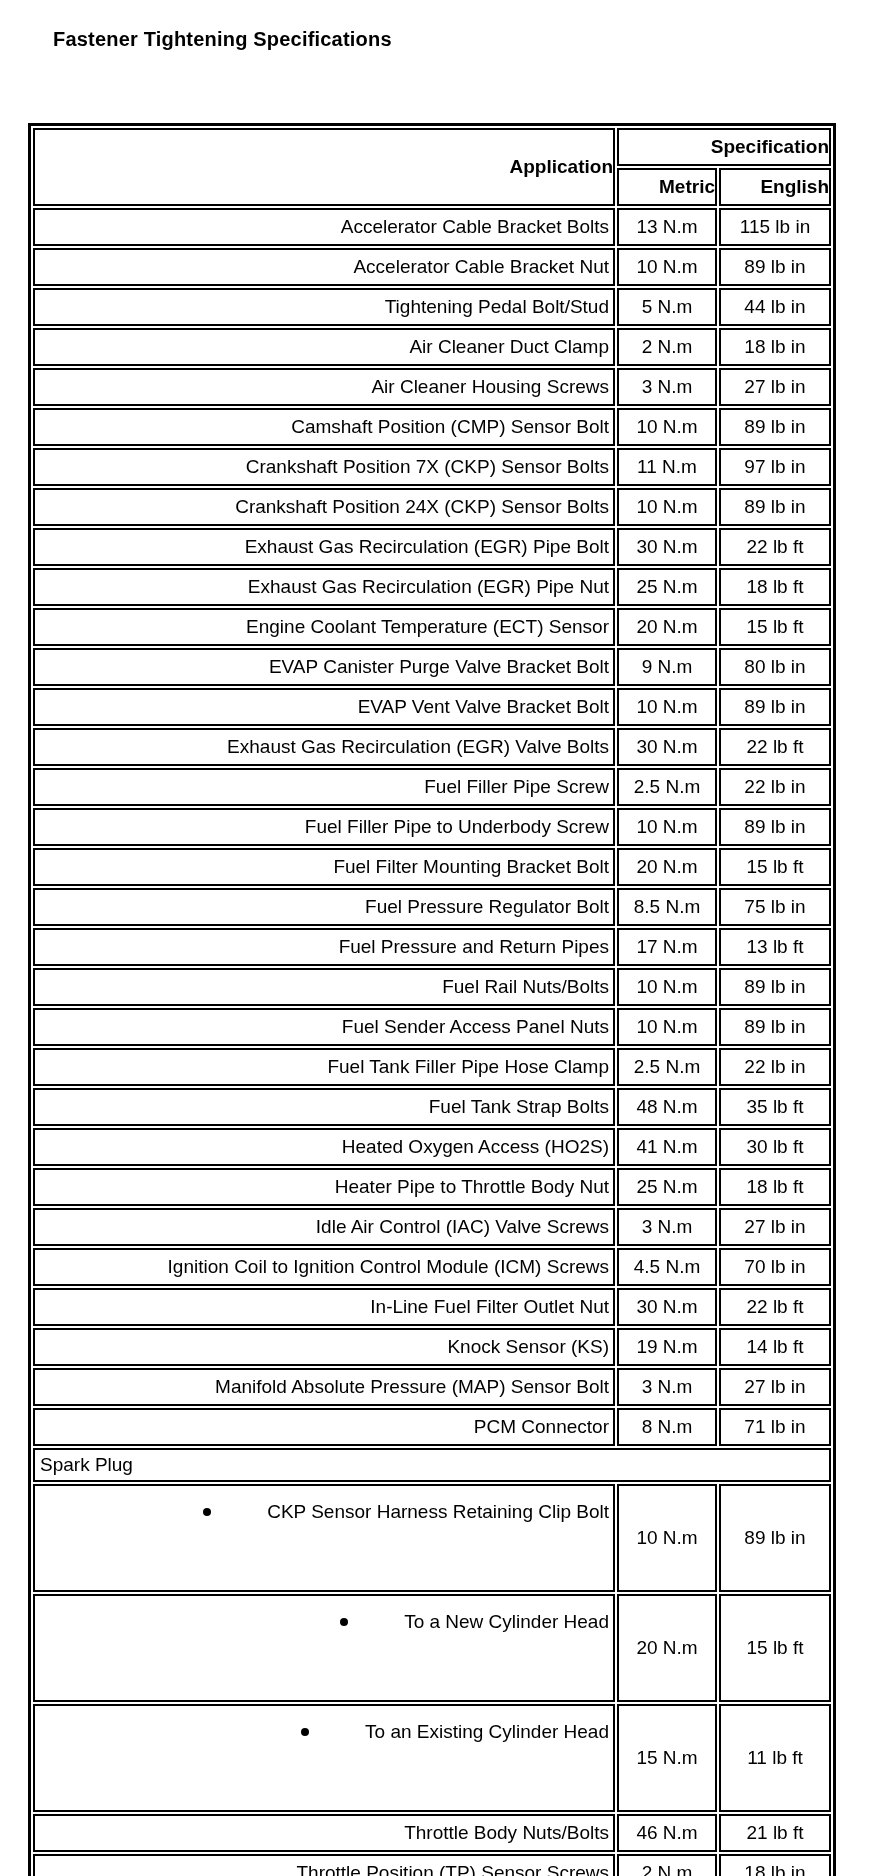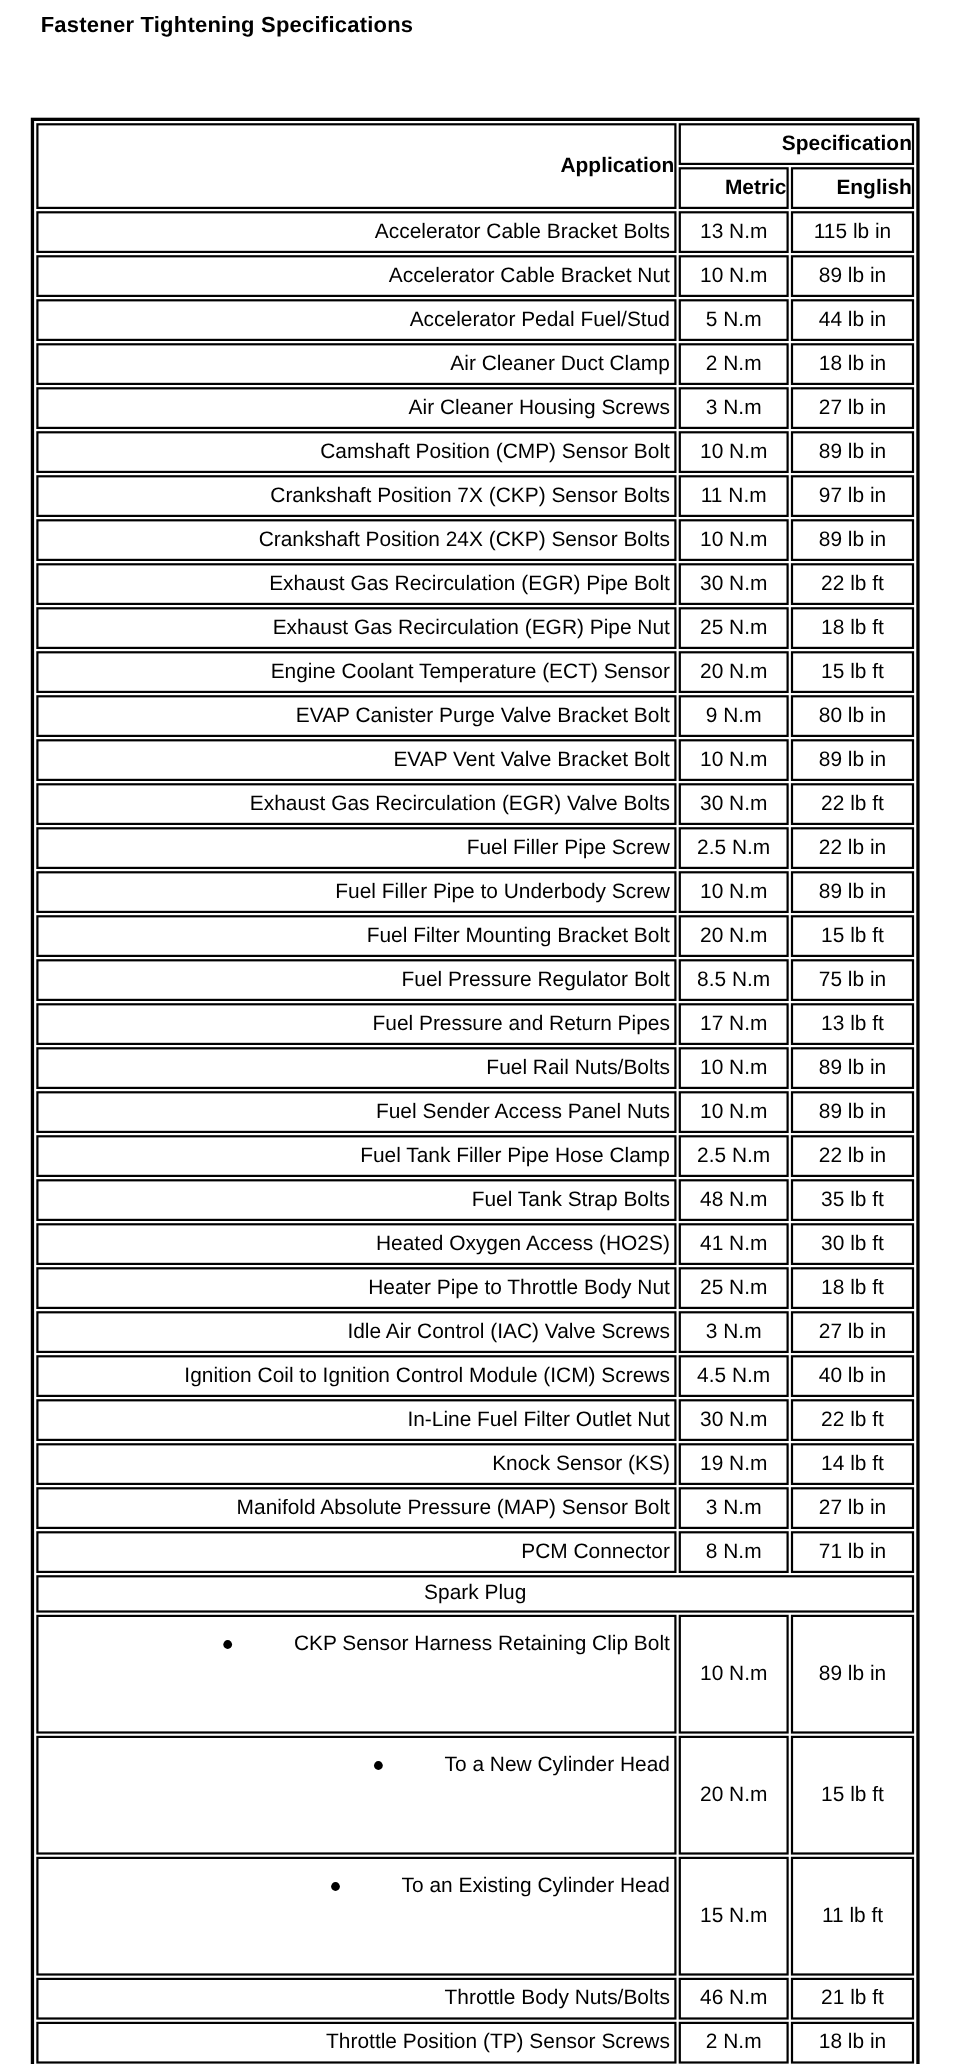--- a/index.html
+++ b/index.html
@@ -14,21 +14,21 @@
     min-height: 1876px;
   }
   .page {
     width: 880px;
     min-height: 1876px;
     background: #ffffff;
   }
   .page-title {
     font-size: 20px;
     font-weight: bold;
-    margin: 0;
+    margin: 16px;
     padding: 12px 0 0 37px;
     letter-spacing: 0.2px;
   }
   table.spec-table {
     margin: 72px 0 0 28px;
     border-collapse: separate;
     border-spacing: 2px;
     border: 3px solid #000000;
     table-layout: fixed;
     width: 808px;
@@ -59,21 +59,21 @@
   }
   .cell-val {
     text-align: center;
     vertical-align: middle;
     white-space: nowrap;
     padding: 0 2px;
   }
   tr.row-data td { height: 34px; }
   tr.row-section td.cell-section {
     height: 30px;
-    text-align: center;
+    text-align: left;
     vertical-align: middle;
     padding: 0 5px;
     white-space: nowrap;
   }
   tr.row-bullet td { height: 90px; }
   tr.row-bullet .cell-app {
     vertical-align: top;
     padding-top: 14px;
   }
   .bullet {
@@ -120,21 +120,21 @@
     <td class="cell-val">115 lb in</td>
   </tr>
 
   <tr class="row-data">
     <td class="cell-app">Accelerator Cable Bracket Nut</td>
     <td class="cell-val">10 N.m</td>
     <td class="cell-val">89 lb in</td>
   </tr>
 
   <tr class="row-data">
-    <td class="cell-app">Accelerator Pedal Fuel/Stud</td>
+    <td class="cell-app">Tightening Pedal Bolt/Stud</td>
     <td class="cell-val">5 N.m</td>
     <td class="cell-val">44 lb in</td>
   </tr>
 
   <tr class="row-data">
     <td class="cell-app">Air Cleaner Duct Clamp</td>
     <td class="cell-val">2 N.m</td>
     <td class="cell-val">18 lb in</td>
   </tr>
 
@@ -266,21 +266,21 @@
 
   <tr class="row-data">
     <td class="cell-app">Idle Air Control (IAC) Valve Screws</td>
     <td class="cell-val">3 N.m</td>
     <td class="cell-val">27 lb in</td>
   </tr>
 
   <tr class="row-data">
     <td class="cell-app">Ignition Coil to Ignition Control Module (ICM) Screws</td>
     <td class="cell-val">4.5 N.m</td>
-    <td class="cell-val">40 lb in</td>
+    <td class="cell-val">70 lb in</td>
   </tr>
 
   <tr class="row-data">
     <td class="cell-app">In-Line Fuel Filter Outlet Nut</td>
     <td class="cell-val">30 N.m</td>
     <td class="cell-val">22 lb ft</td>
   </tr>
 
   <tr class="row-data">
     <td class="cell-app">Knock Sensor (KS)</td>

